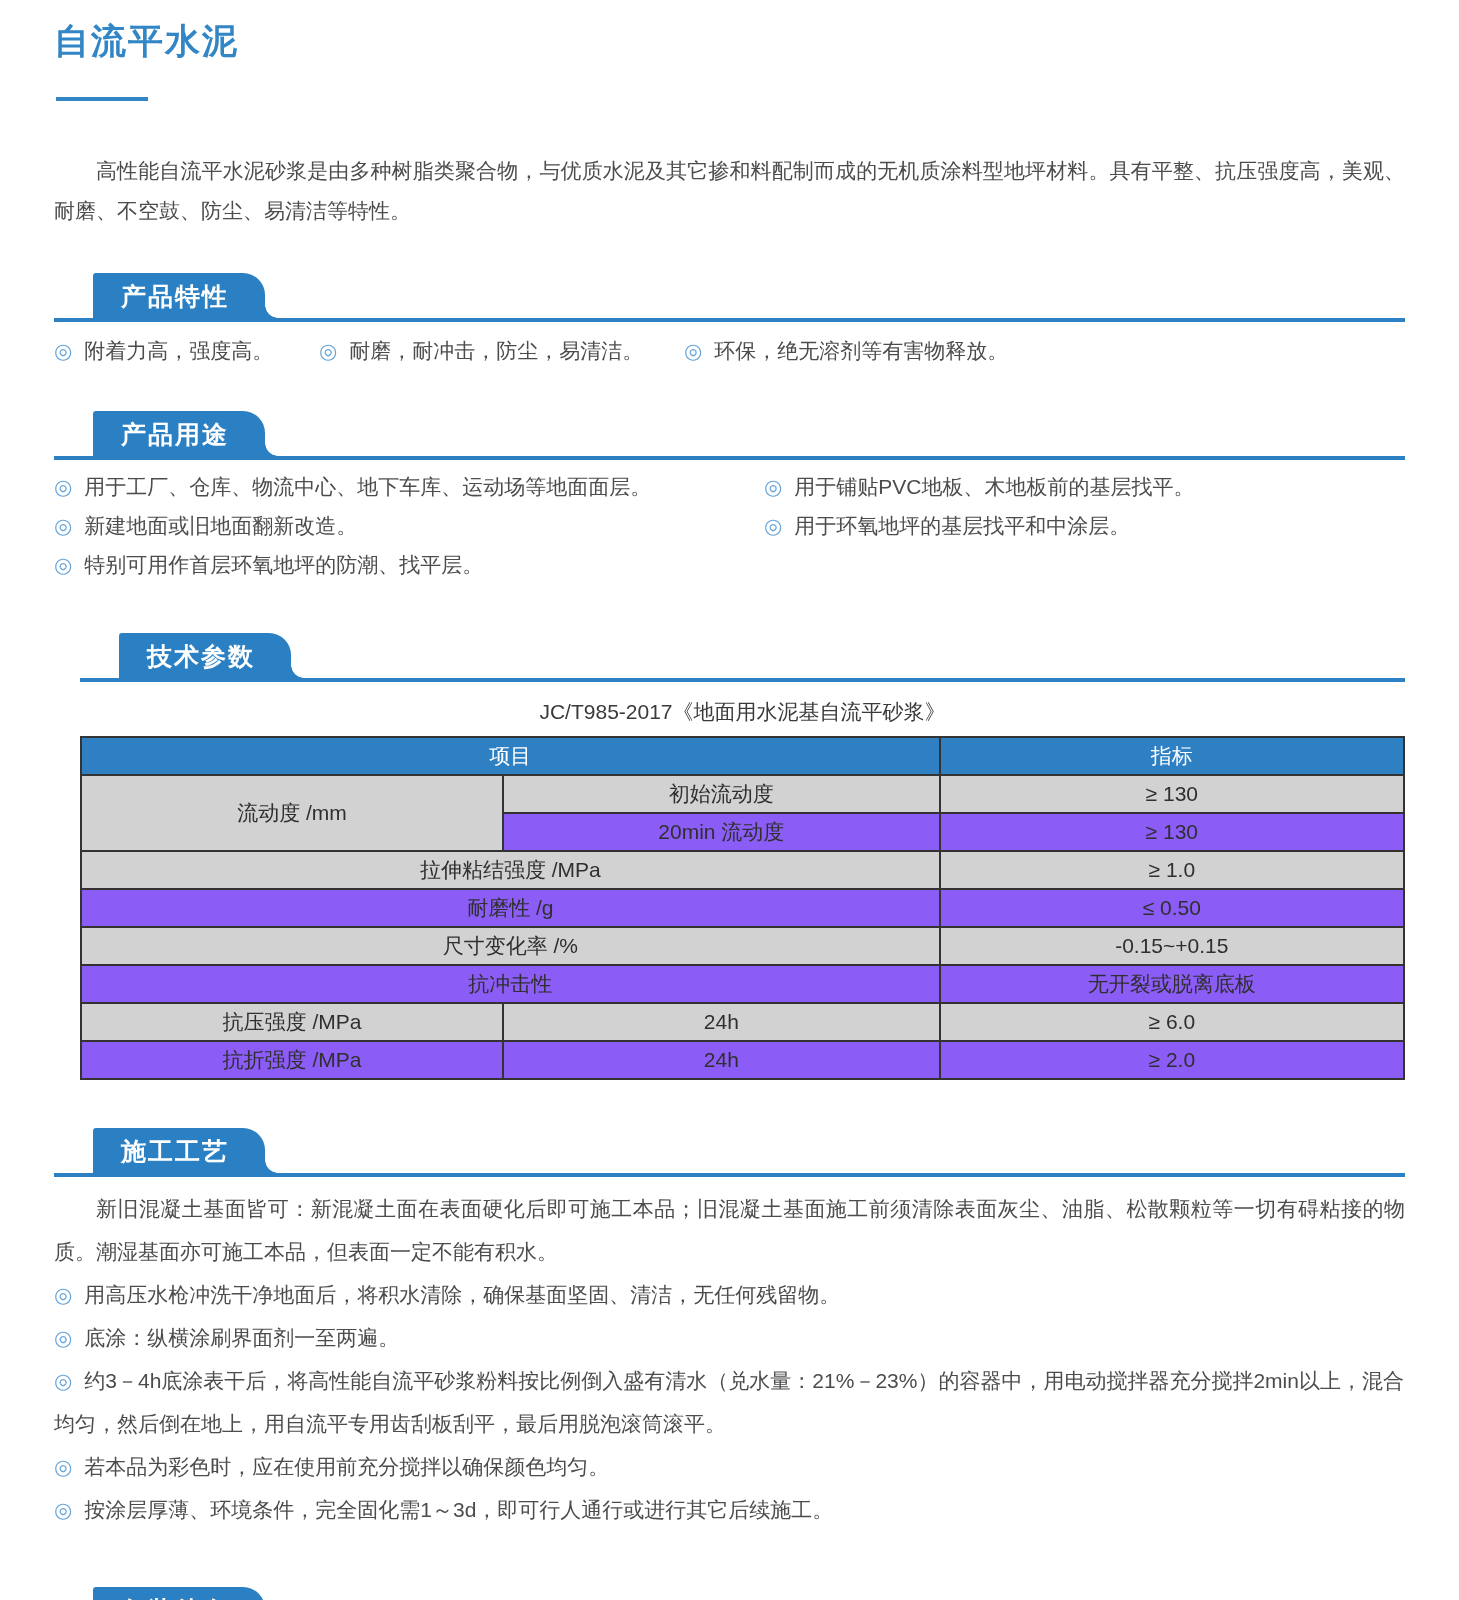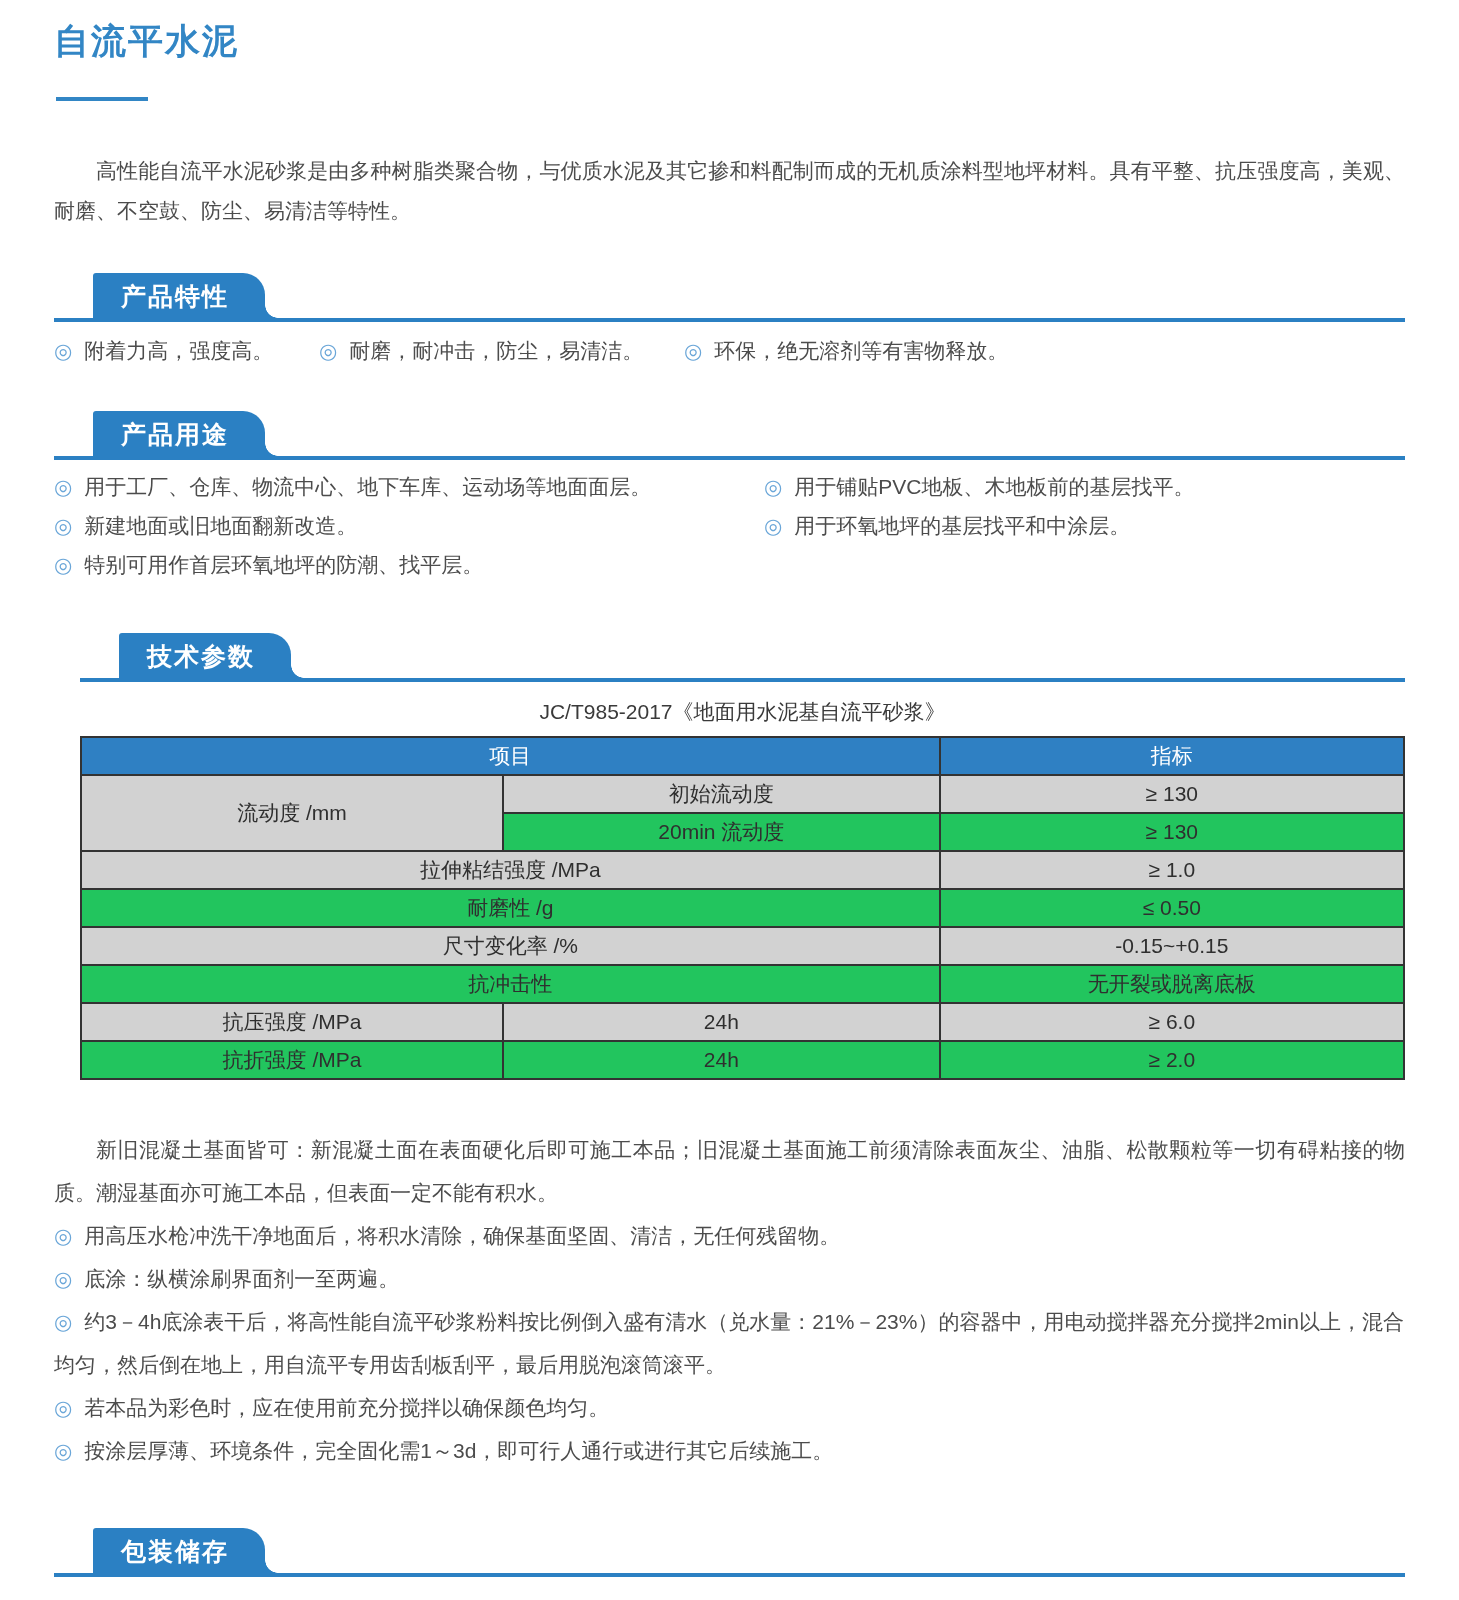--- a/index.html
+++ b/index.html
@@ -116,21 +116,21 @@
     padding:5px 10px;
     height:38px;
     line-height:26px;
     font-weight:400;
   }
   table.spec thead th{
     background:#2f80c3;
     color:#ffffff;
   }
   table.spec td.gray{background:var(--row-gray);}
-  table.spec td.white{background:#22c55e;}
+  table.spec td.white{background:#8b5cf6;}
 
   
   .sec-process{margin-top:48px;}
   .process-body{margin-top:10px;font-size:21px;line-height:43px;}
   .process-body p{margin:0;}
   .process-intro{text-align:justify;text-indent:2em;}
 
   
   .sec-packaging{margin-top:56px;}
 </style>
@@ -223,20 +223,23 @@
         <tr>
           <td class="white">抗折强度 /MPa</td>
           <td class="white">24h</td>
           <td class="white">≥ 2.0</td>
         </tr>
       </tbody>
     </table>
   </section>
 
   <section class="sec-process">
+    <div class="sec-head">
+      <span class="sec-tab">施工工艺</span>
+    </div>
     <div class="process-body">
       <p class="process-intro">新旧混凝土基面皆可：新混凝土面在表面硬化后即可施工本品；旧混凝土基面施工前须清除表面灰尘、油脂、松散颗粒等一切有碍粘接的物质。潮湿基面亦可施工本品，但表面一定不能有积水。</p>
       <p><span class="bullet">◎</span><span>用高压水枪冲洗干净地面后，将积水清除，确保基面坚固、清洁，无任何残留物。</span></p>
       <p><span class="bullet">◎</span><span>底涂：纵横涂刷界面剂一至两遍。</span></p>
       <p><span class="bullet">◎</span><span>约3－4h底涂表干后，将高性能自流平砂浆粉料按比例倒入盛有清水（兑水量：21%－23%）的容器中，用电动搅拌器充分搅拌2min以上，混合均匀，然后倒在地上，用自流平专用齿刮板刮平，最后用脱泡滚筒滚平。</span></p>
       <p><span class="bullet">◎</span><span>若本品为彩色时，应在使用前充分搅拌以确保颜色均匀。</span></p>
       <p><span class="bullet">◎</span><span>按涂层厚薄、环境条件，完全固化需1～3d，即可行人通行或进行其它后续施工。</span></p>
     </div>
   </section>
 

